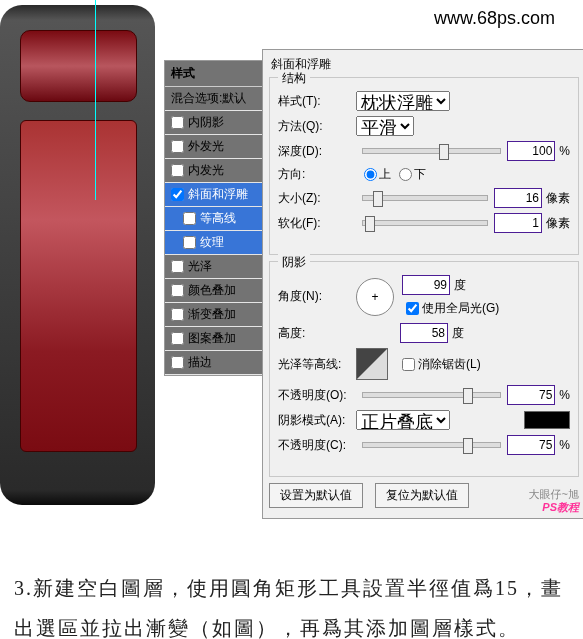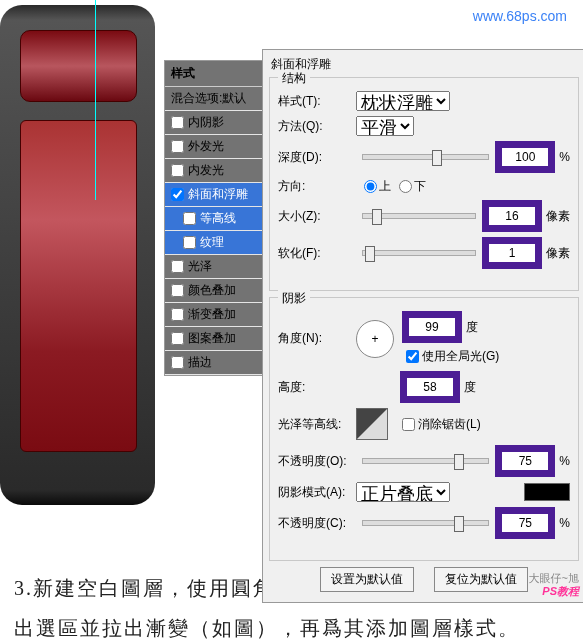--- a/index.html
+++ b/index.html
@@ -1,44 +1,44 @@
 <!DOCTYPE html>
 <html><head>
 <meta charset="utf-8">
 <style>
 body{margin:0;font-family:"Microsoft YaHei",SimSun,sans-serif;font-size:12px;background:#fff;width:583px}
 .canvas{position:relative;height:550px}
-.watermark{position:absolute;top:8px;right:16px;color:#3b82f6;font-size:14px}
+.watermark{position:absolute;top:8px;right:28px;color:#000000;font-size:18px}
 .device{position:absolute;top:5px;left:0;width:155px;height:500px;background:linear-gradient(#2a2a2a,#555 3%,#2a2a2a 97%,#0a0a0a);border-radius:22px}
 .device-screen{position:absolute;top:25px;left:20px;width:115px;height:70px;background:linear-gradient(#7a0b12,#b8565e 50%,#6a0810);border-radius:10px;border:1px solid #400}
 .device-body{position:absolute;top:115px;left:20px;width:115px;height:330px;background:linear-gradient(#a33,#c3565e 30%,#8b1a22 70%,#7a0b12);border-radius:6px;border:1px solid #400}
 .guide-v{position:absolute;top:0;left:95px;width:1px;height:200px;background:#0ff}
 .styles-panel{position:absolute;top:60px;left:164px;width:110px;background:#737373;border:1px solid #999}
 .styles-hdr{padding:4px 6px;border-bottom:1px solid #ccc;font-weight:bold}
 .styles-row{display:flex;align-items:center;padding:3px 6px;border-bottom:1px solid #e5e5e5;cursor:default}
 .styles-row.sel{background:#3875d7;color:#fff}
 .styles-row input{margin:0 4px 0 0}
 .sub{padding-left:18px}
 .options{position:absolute;top:49px;left:262px;width:310px;background:#f0f0f0;border:1px solid #999;padding:6px 6px 10px}
 .grp{border:1px solid #c8c8c8;margin-bottom:6px;padding:8px 8px 16px 8px;position:relative}
 .grp-title{position:absolute;top:-8px;left:8px;background:#f0f0f0;padding:0 4px}
 .row{display:flex;align-items:center;margin:5px 0;font-size:12px}
 .lbl{width:72px;margin-right:6px}
 select{font-size:18px;height:20px}
-.num{width:42px;height:16px;font-size:12px;text-align:center;border:7px solid #4c1d95}
+.num{width:42px;height:16px;font-size:12px;text-align:right;border:1px solid #4c1d95}
 .unit{margin-left:4px}
 .slider{flex:1;height:4px;background:#ddd;border:1px solid #aaa;margin:0 6px;position:relative}
 .slider .thumb{position:absolute;top:-5px;width:8px;height:14px;background:#eee;border:1px solid #666}
 .radio{margin:0 2px 0 8px}
 .angle-dial{width:36px;height:36px;border:1px solid #888;border-radius:50%;background:#fff;display:flex;align-items:center;justify-content:center;margin-right:8px}
 .swatch{width:44px;height:16px;border:1px solid #666;display:inline-block}
 .sw-black{background:#000}
 .sw-white{background:#fff}
 .contour-sw{width:30px;height:30px;border:1px solid #666;background:linear-gradient(135deg,#444 49%,#ddd 51%);display:inline-block;margin-right:10px}
-.btns{display:flex;gap:20px;justify-content:center}
+.btns{display:flex;gap:12px;}
 .btn{border:1px solid #888;background:#f4f4f4;padding:3px 10px;font-size:12px}
 .wm2{position:absolute;right:6px;bottom:4px;text-align:right;font-size:11px;color:#888;line-height:1.2}
 .wm2 b{color:#f39;font-style:italic}
 .caption{padding:18px 14px 20px;font-size:20px;font-family:SimSun,serif;line-height:2;letter-spacing:2px;color:#222}
 </style>
 </head>
 <body>
 
 <div class="canvas">
   <div class="watermark">www.68ps.com</div>

